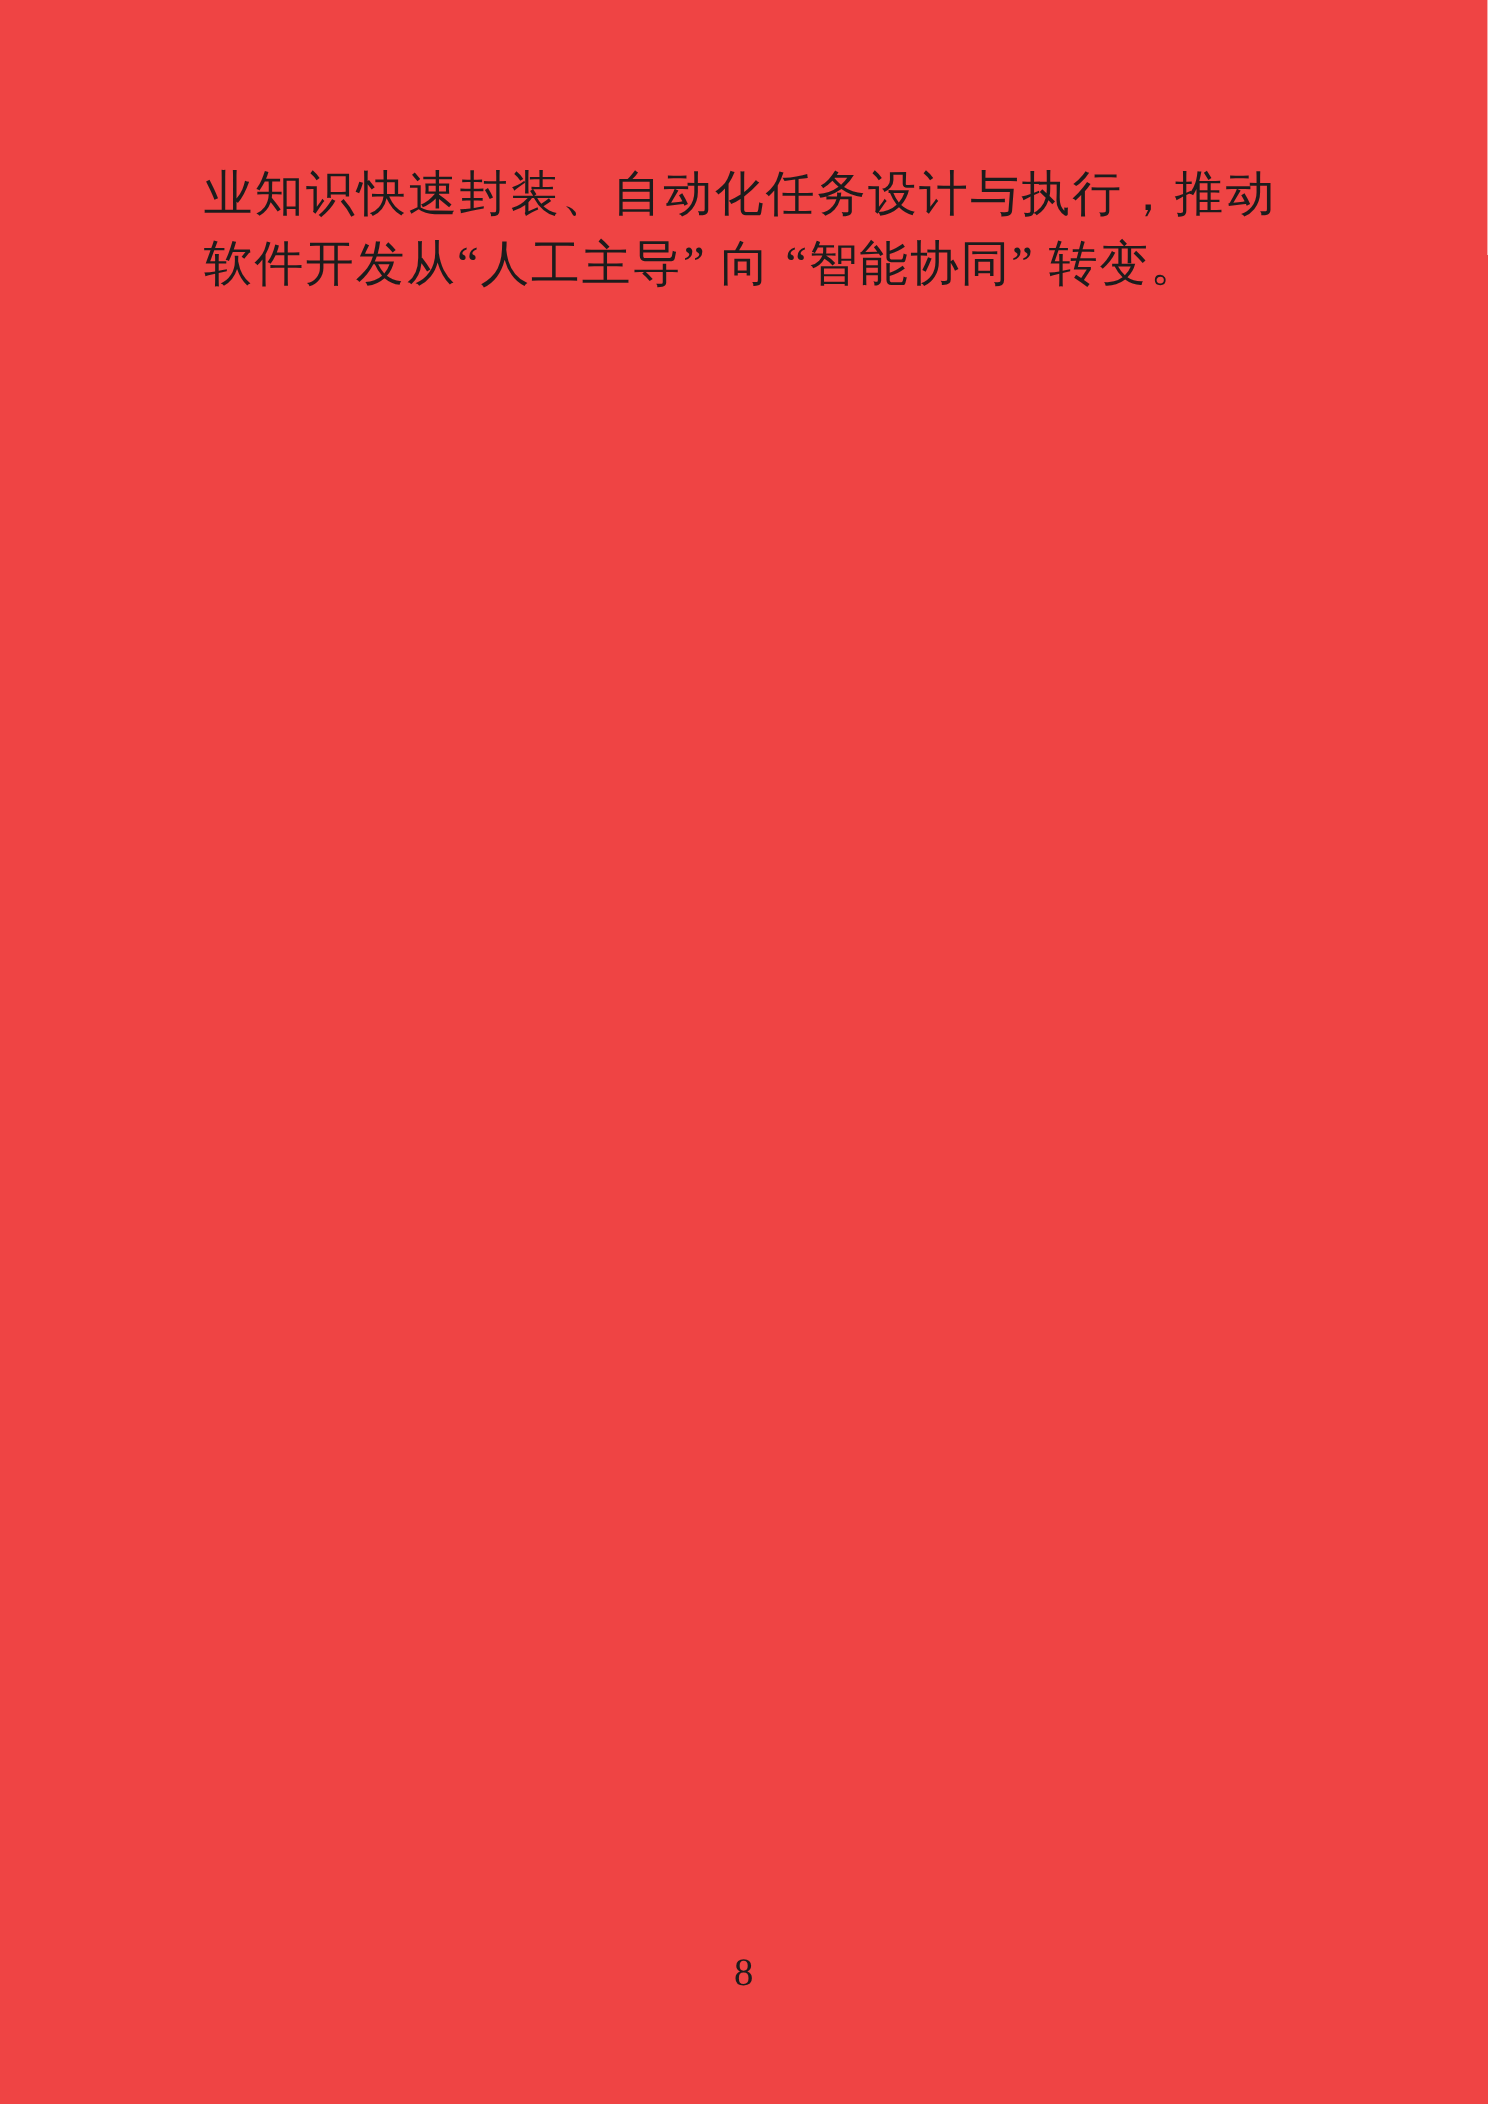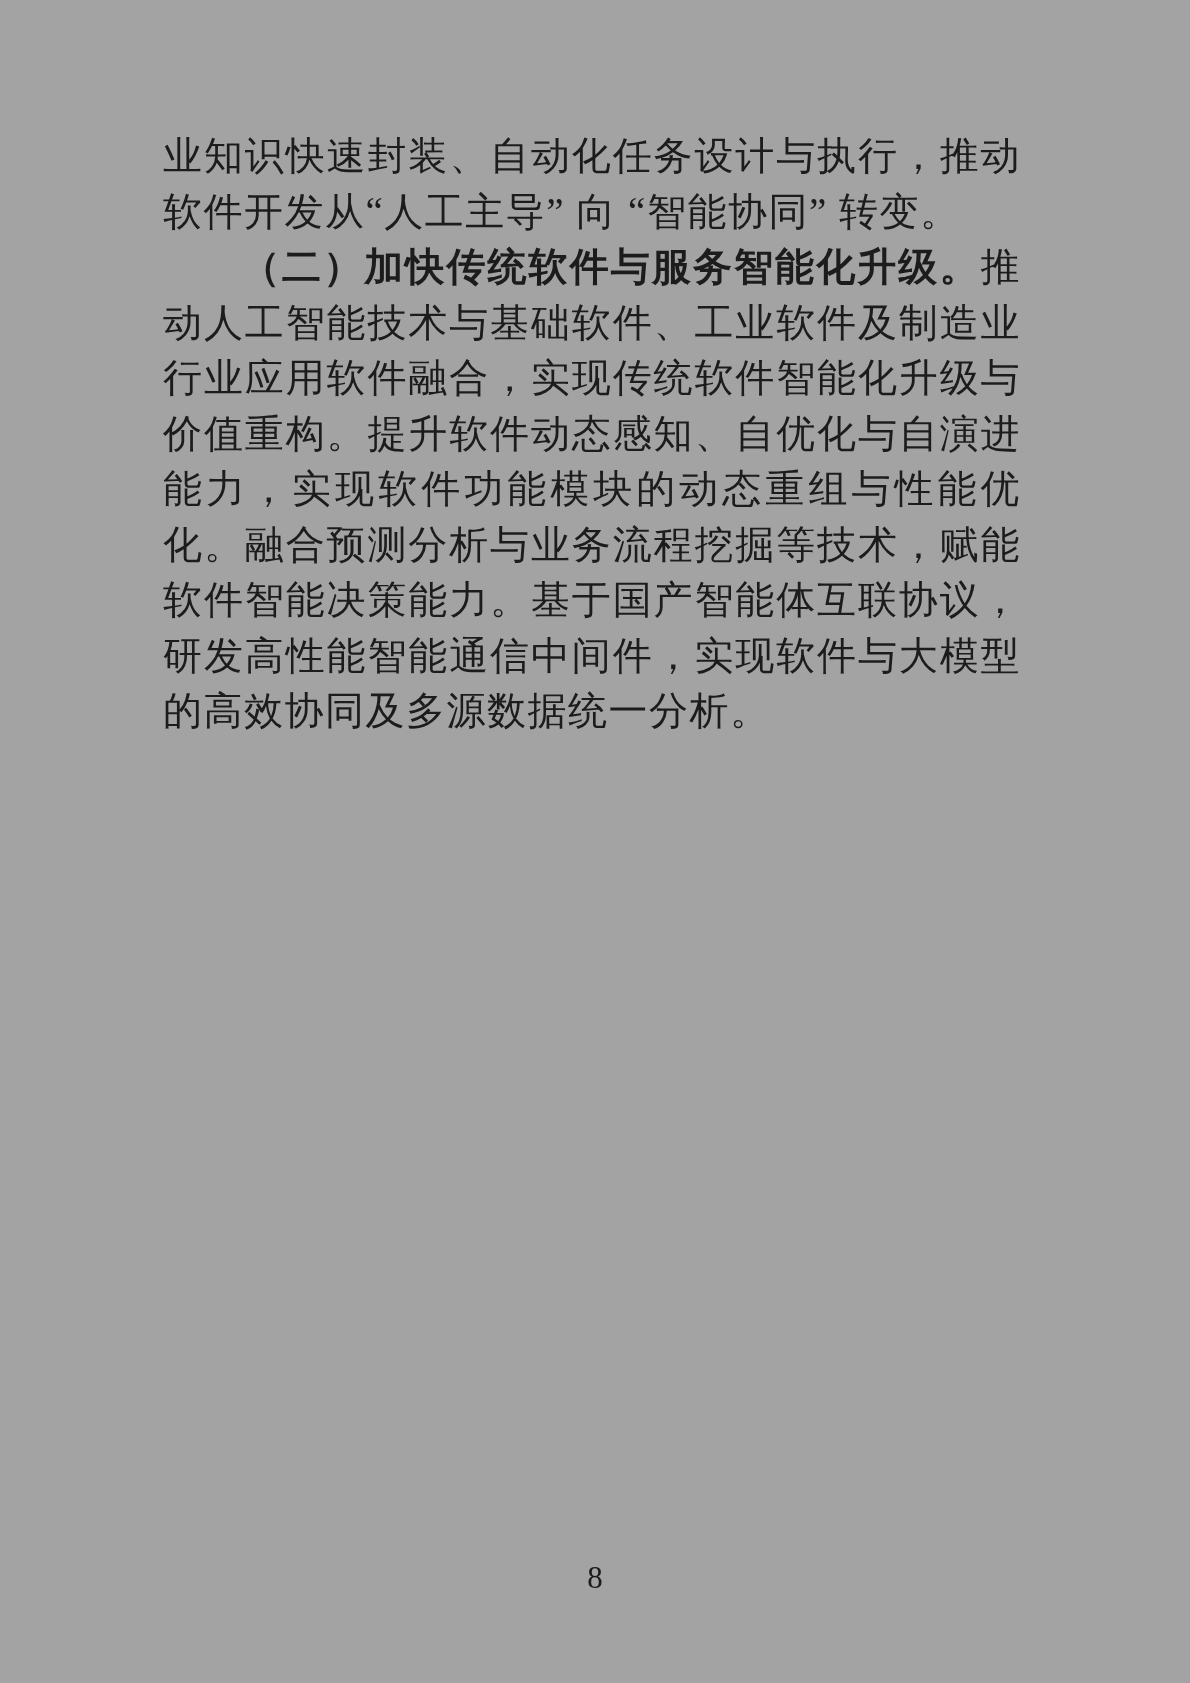--- a/index.html
+++ b/index.html
@@ -4,21 +4,21 @@
 <style>
   html, body {
     margin: 0;
     padding: 0;
     background: #ffffff;
   }
   .page {
     position: relative;
     width: 1190px;
     height: 1683px;
-    background: #a3a3a3;
+    background: #ef4444;
     overflow: hidden;
     font-family: "Liberation Serif", "DejaVu Serif", serif;
     color: #1c1c1c;
   }
   .content {
     position: absolute;
     left: 163px;
     top: 128px;
     width: 858px;
     font-size: 39px;
@@ -48,20 +48,19 @@
   }
 </style>
 </head>
 <body>
 
 <div class="page">
   <div class="content">
 
     <p class="para no-indent"><span>业知识快速封装、自动化任务设计与执行，推动软件开发从“人工主导” 向 “智能协同” 转变。</span></p>
 
-    <p class="para"><span class="lead">（二）加快传统软件与服务智能化升级。</span><span>推动人工智能技术与基础软件、工业软件及制造业行业应用软件融合，实现传统软件智能化升级与价值重构。提升软件动态感知、自优化与自演进能力，实现软件功能模块的动态重组与性能优化。融合预测分析与业务流程挖掘等技术，赋能软件智能决策能力。基于国产智能体互联协议，研发高性能智能通信中间件，实现软件与大模型的高效协同及多源数据统一分析。</span></p>
 
 
 
   </div>
 
   <div class="footer">8</div>
 </div>
 
 </body></html>

